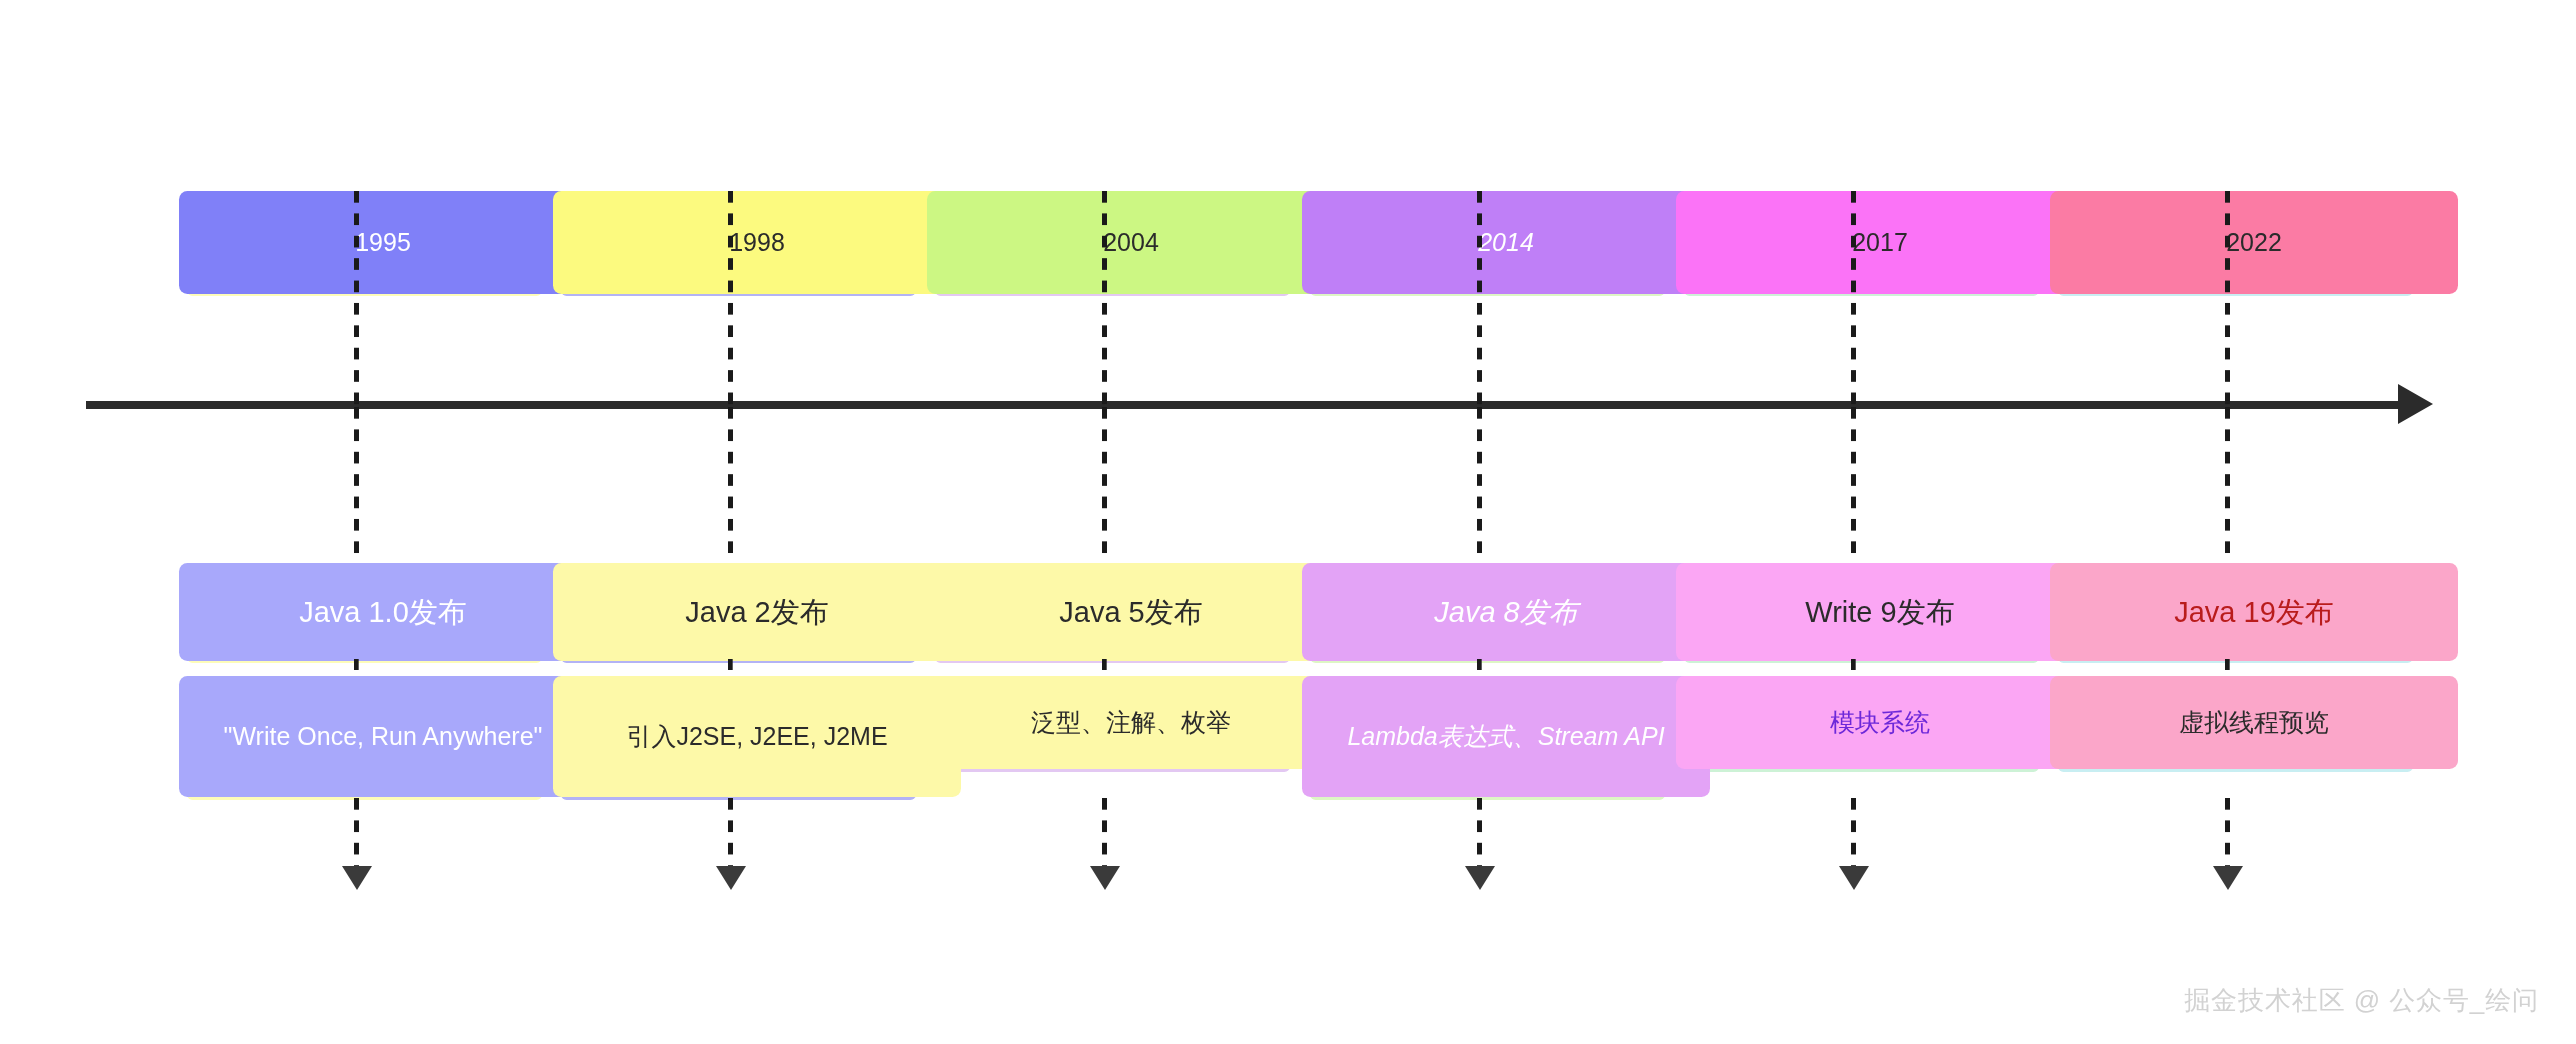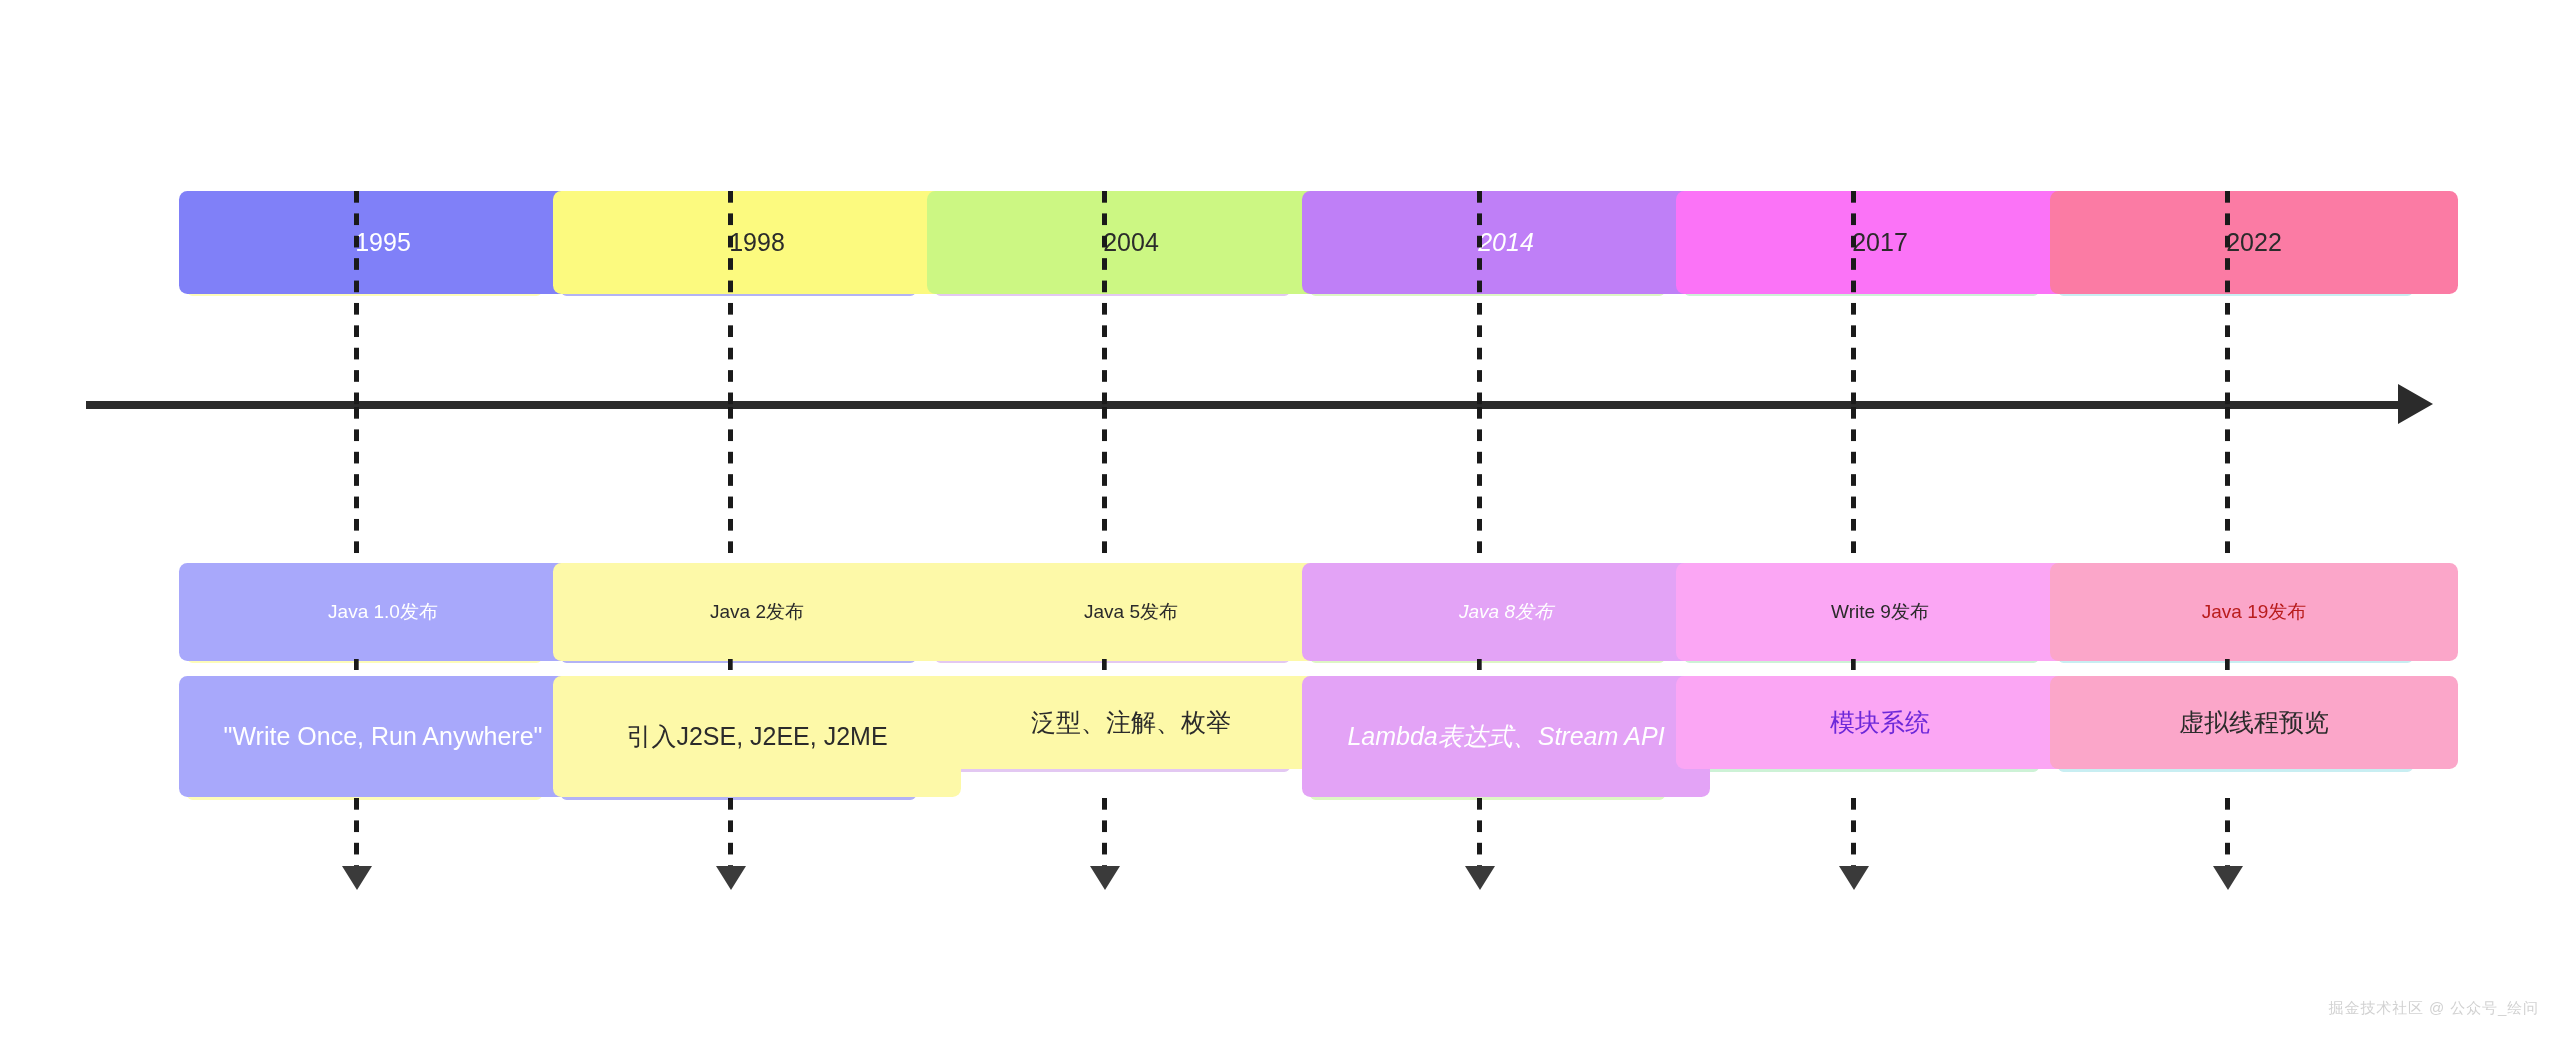--- a/index.html
+++ b/index.html
@@ -87,21 +87,21 @@
   }
   .year-card{
     top:191px;
     height:103px;
     font-size:25px;
     font-weight:400;
   }
   .event-card{
     top:563px;
     height:98px;
-    font-size:19px;
+    font-size:29px;
   }
   .desc-card{
     top:676px;
     height:121px;
     font-size:25px;
   }
   .desc-card.short{height:93px;}
 
   
   .strip{
@@ -114,21 +114,21 @@
   }
   .strip-year{top:286px;}
   .strip-event{top:653px;}
   .strip-desc{top:790px;}
   .strip-desc.short{top:762px;}
 
   
   .watermark{
     position:absolute;
     right:37px;bottom:26px;
-    font-size:15px;
+    font-size:26px;
     color:#d2d2d2;
     letter-spacing:0.9px;
     white-space:nowrap;
   }
 </style>
 </head>
 <body>
 
 <div id="canvas">
 

